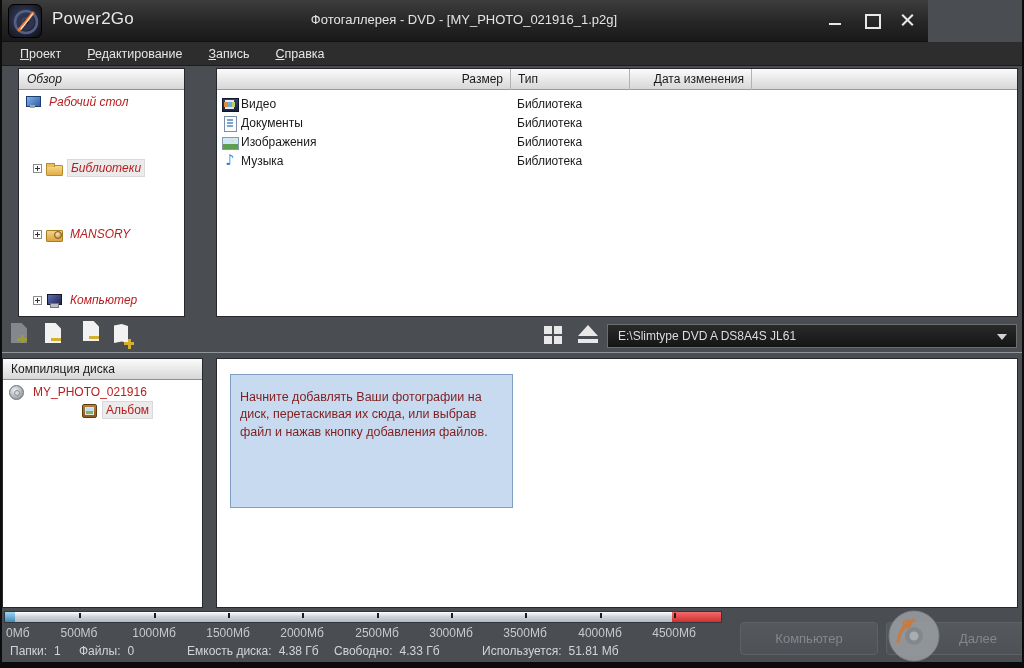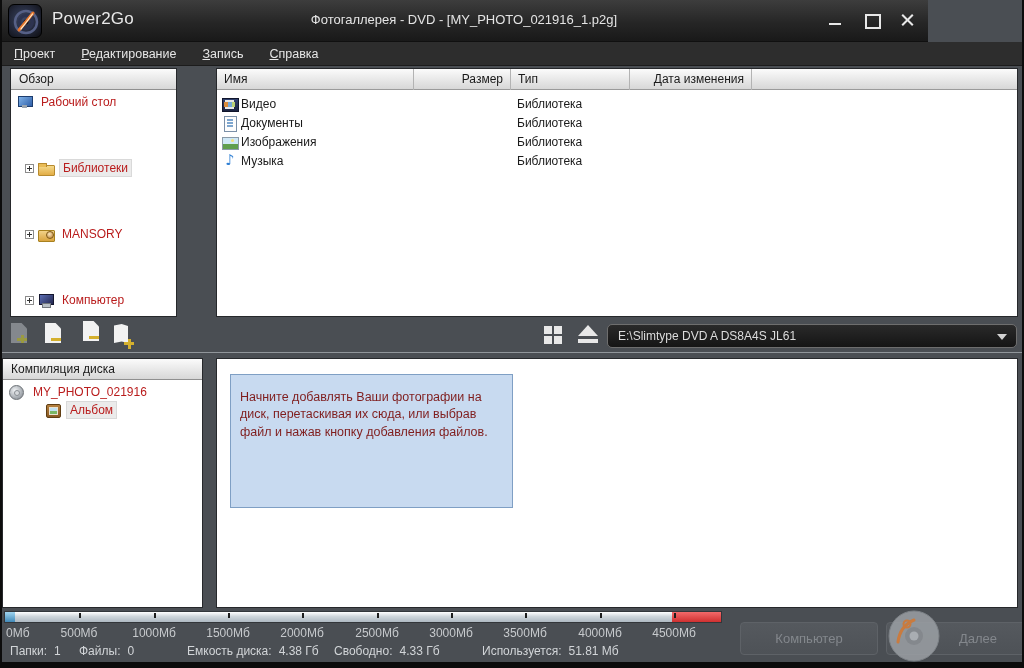--- a/index.html
+++ b/index.html
@@ -18,39 +18,39 @@
   .wintitle { position:absolute; left:0; right:0; top:12px; text-align:center; color:#e4e4e4; font-size:13px; }
   .winbtns { position:absolute; right:10px; top:12px; display:flex; gap:16px; align-items:center; }
   .wbtn { width:20px; height:16px; position:relative; cursor:pointer; }
   .wbtn-min::after { content:""; position:absolute; left:3px; bottom:3px; width:12px; height:2px; background:#e8e8e8; }
   .wbtn-max::after { content:""; position:absolute; left:3px; top:2px; width:12px; height:11px; border:2px solid #e8e8e8; }
   .wbtn-close::before,.wbtn-close::after { content:""; position:absolute; left:2px; top:7px; width:15px; height:2px; background:#e8e8e8; }
   .wbtn-close::before { transform:rotate(45deg); } .wbtn-close::after { transform:rotate(-45deg); }
 
   
   .menubar { position:absolute; left:0; top:42px; width:1020px; height:24px; background:#2d2d2d;
-             display:flex; align-items:center; padding-left:12px; gap:26px; border-bottom:1px solid #1c1c1c;}
+             display:flex; align-items:center; padding-left:18px; gap:26px; border-bottom:1px solid #1c1c1c;}
   .menu-item { color:#e6e6e6; font-size:12.5px; cursor:pointer; }
   .menu-item .hot { text-decoration:underline; }
 
   
   .panel { position:absolute; background:#fff; border:1px solid #26282b; }
   .phead { height:21px; background:linear-gradient(#fbfbfb,#e9e9e9 50%,#d7d7d7); border-bottom:1px solid #8f8f8f;
            color:#1a1a1a; font-size:12px; line-height:20px; padding-left:8px; }
 
   
   .tree { padding-top:3px; }
   .trow { display:flex; align-items:center; height:18px; font-size:12px; color:#b91c1c; position:relative; }
   .trow .lbl { padding:1px 3px; white-space:nowrap; }
   .trow.sel .lbl { background:#ebebeb; border:1px solid #d9d9d9; }
   .expander { width:9px; height:9px; border:1px solid #8c8c8c; background:#fff; position:relative; margin-right:4px; flex:0 0 9px;}
   .expander::before { content:""; position:absolute; left:1px; top:3px; width:5px; height:1px; background:#333; }
   .expander::after  { content:""; position:absolute; left:3px; top:1px; width:1px; height:5px; background:#333; }
   .ticon { width:16px; height:14px; margin-right:5px; position:relative; flex:0 0 16px; }
-  .ind0 { padding-left:6px; } .ind1 { padding-left:14px;margin-top:48px; } .ind2 { padding-left:42px; }
+  .ind0 { padding-left:6px; } .ind1 { padding-left:14px;margin-top:48px; } .ind2 { padding-left:42px;margin-left:36px; }
 
   
   .i-desktop::before { content:""; position:absolute; left:1px; top:1px; width:13px; height:9px;
       background:linear-gradient(135deg,#7fb2e8,#2f5fa8); border:1px solid #1d3d6e; }
   .i-desktop::after { content:""; position:absolute; left:5px; top:10px; width:5px; height:3px; background:#9aa4ae; }
   .i-folder::before { content:""; position:absolute; left:0; top:4px; width:15px; height:9px;
       background:linear-gradient(#f5d98a,#e2ad46); border:1px solid #b78a2e; border-radius:1px; }
   .i-folder::after { content:""; position:absolute; left:0; top:2px; width:7px; height:3px;
       background:#e9bc57; border:1px solid #b78a2e; border-bottom:none; border-radius:1px 1px 0 0; }
   .i-user::before { content:""; position:absolute; left:0; top:3px; width:15px; height:10px;
@@ -109,21 +109,21 @@
   .folder3d { position:absolute; left:5px; top:3px; width:14px; height:19px; background:#f2f2f2;
           clip-path:polygon(0 8%, 55% 0, 100% 10%, 100% 100%, 55% 92%, 0 100%); }
   .badge { position:absolute; width:10px; height:3px; background:#d4b02e; right:0; bottom:2px; }
   .badge.plus::after { content:""; position:absolute; left:3.5px; top:-3.5px; width:3px; height:10px; background:inherit; }
   .badge.dim { background:#9a9a40; }
   .gsq { position:absolute; width:8px; height:8px; background:#e8e8e8; }
   .eject-tri { position:absolute; left:4px; top:4px; width:0; height:0;
       border-left:10px solid transparent; border-right:10px solid transparent; border-bottom:11px solid #e8e8e8; }
   .eject-bar { position:absolute; left:4px; top:18px; width:20px; height:4px; background:#e8e8e8; }
   .drive { position:absolute; left:605px; top:7px; width:410px; height:24px; background:linear-gradient(#2a2a2a,#151515);
-      border:1px solid #6e6e6e; border-radius:5px; color:#dcdcdc; font-size:12px; line-height:22px;
+      border:1px solid #6e6e6e; border-radius:0; color:#dcdcdc; font-size:12px; line-height:22px;
       padding-left:10px; cursor:pointer; }
   .drive .caret { position:absolute; right:9px; top:9px; width:0; height:0;
       border-left:5px solid transparent; border-right:5px solid transparent; border-top:6px solid #d2d2d2; }
 
   
   .hintbox { position:absolute; left:13px; top:15px; width:283px; height:134px; background:#c8daf0;
       border:1px solid #7f9fc4; padding:14px 9px; font-size:12.5px; line-height:1.38; color:#7f1d1d; }
 
   
   .bottom { position:absolute; left:0; top:608px; width:1020px; height:54px; background:#4a4e53; }
@@ -168,21 +168,21 @@
     </div>
   </div>
 
   <div class="menubar">
     <span class="menu-item"><span class="hot">П</span><span>роект</span></span>
     <span class="menu-item"><span class="hot">Р</span><span>едактирование</span></span>
     <span class="menu-item"><span class="hot">З</span><span>апись</span></span>
     <span class="menu-item"><span class="hot">С</span><span>правка</span></span>
   </div>
 
-  <div class="panel" style="left:8px; top:68px; width:167px; height:249px;">
+  <div class="panel" style="left:16px; top:68px; width:167px; height:249px;font-style:italic;">
     <div class="phead">Обзор</div>
     <div class="tree">
       <div class="trow ind0">
         <span class="ticon i-desktop"></span>
         <span class="lbl">Рабочий стол</span>
       </div>
       <div class="trow ind1 sel">
         <span class="expander"></span>
         <span class="ticon i-folder"></span>
         <span class="lbl">Библиотеки</span>
@@ -205,21 +205,20 @@
       <div class="trow ind1">
         <span class="expander"></span>
         <span class="ticon i-cpanel"></span>
         <span class="lbl">Панель управления</span>
       </div>
     </div>
   </div>
 
   <div class="panel" style="left:214px; top:68px; width:802px; height:249px;">
     <div class="flist-head">
-      <div class="fcol" style="left:0; width:197px;">Имя</div>
       <div class="fcol" style="left:197px; width:97px; text-align:right;">Размер</div>
       <div class="fcol" style="left:294px; width:119px;">Тип</div>
       <div class="fcol" style="left:413px; width:122px;text-align:right;">Дата изменения</div>
     </div>
     <div class="frow" style="top:26px;">
       <span class="ficon i-video"></span>
       <span class="fcell" style="left:24px;">Видео</span>
       <span class="fcell" style="left:300px;">Библиотека</span>
     </div>
     <div class="frow" style="top:45px;">

